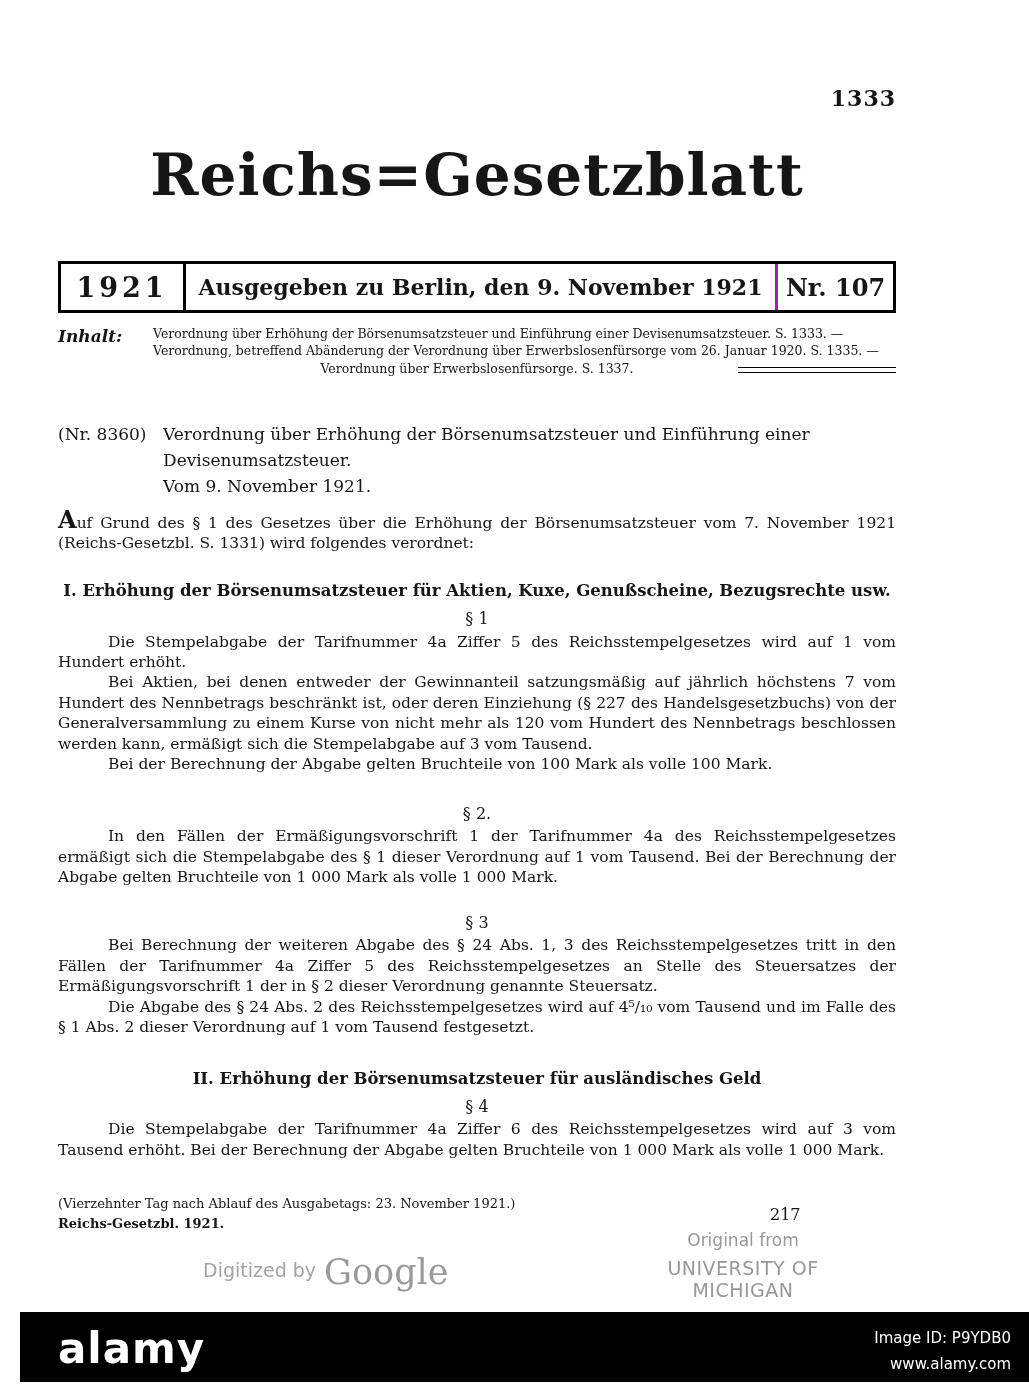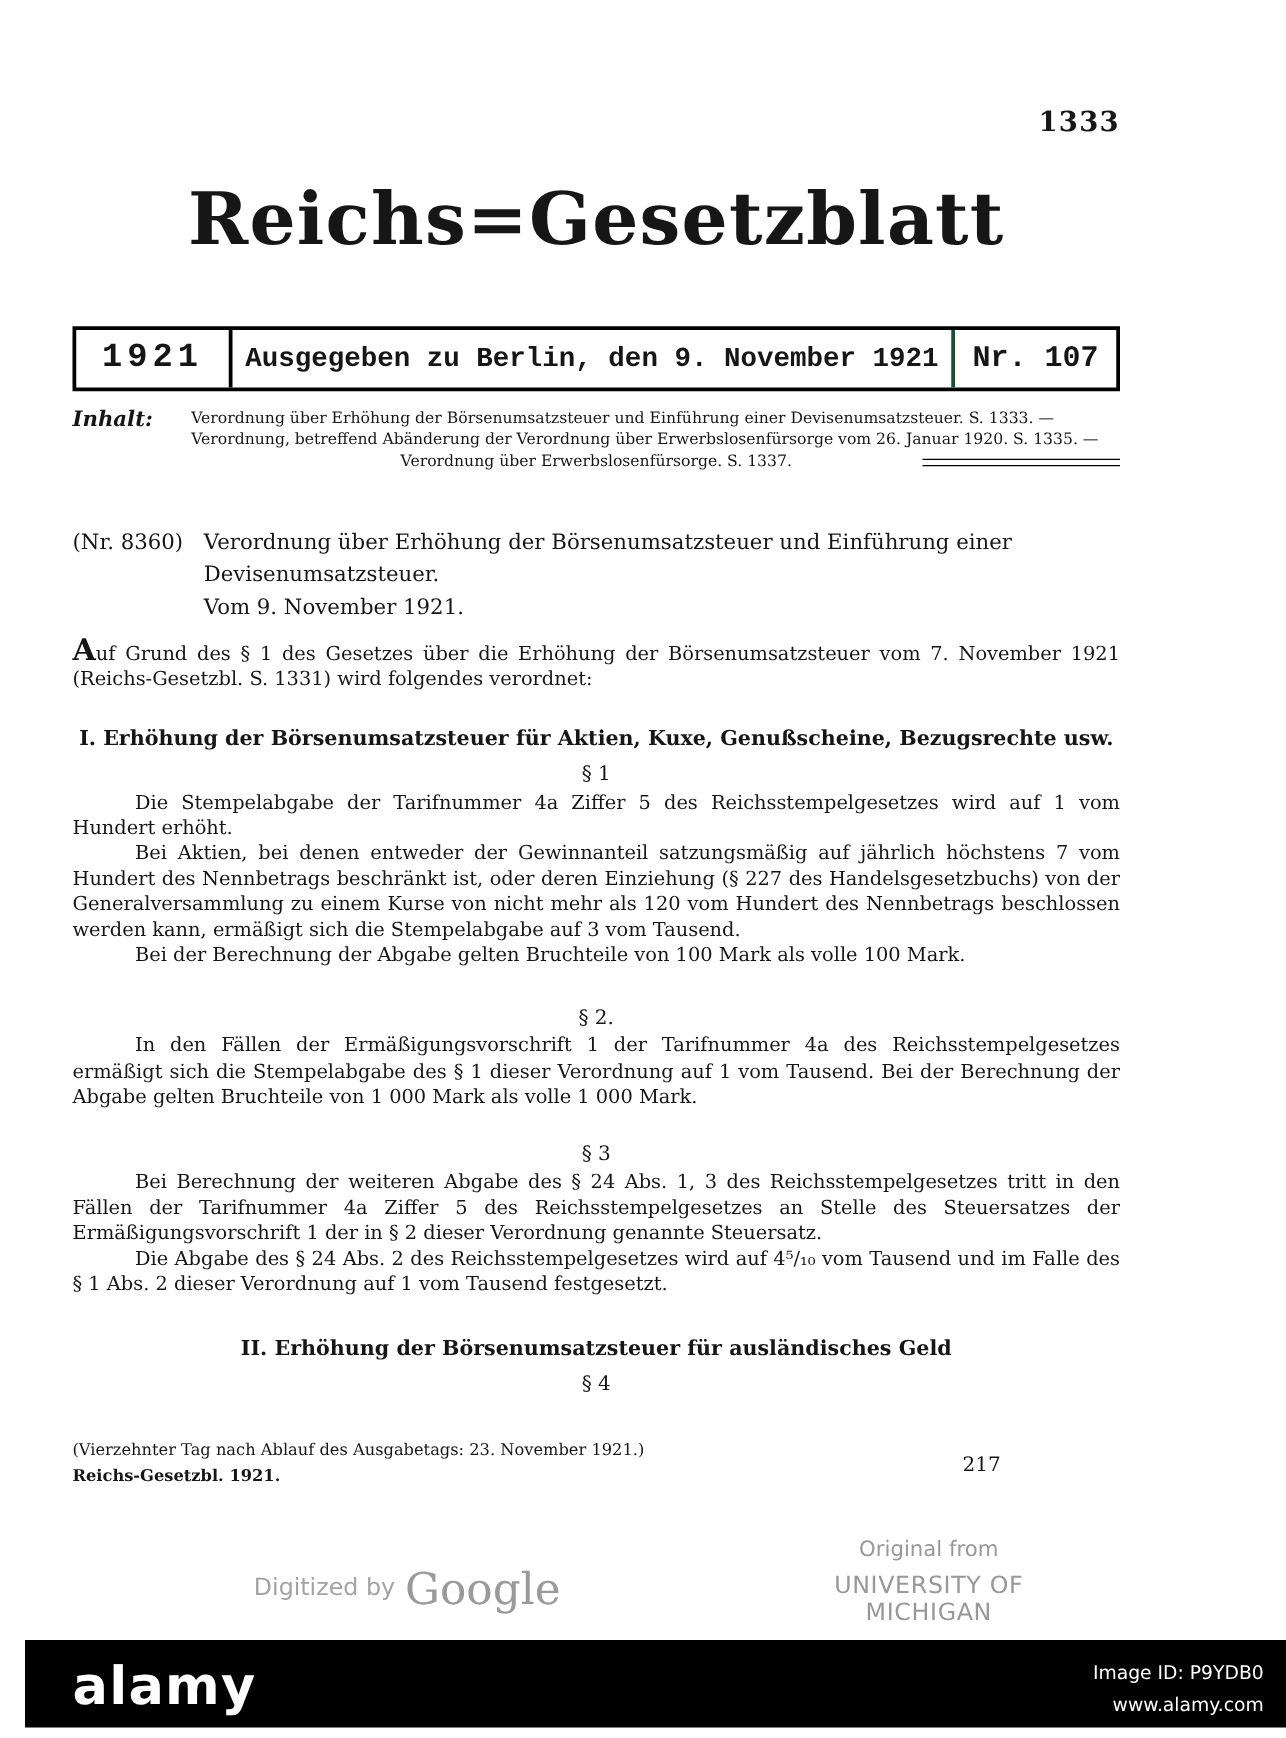--- a/index.html
+++ b/index.html
@@ -15,25 +15,25 @@
   .content { position: absolute; left: 38px; top: 0; width: 838px; }
 
   .page-number { padding-top: 85px; text-align: right; font-size: 22px; font-weight: 700; letter-spacing: 1px; }
 
   .masthead {
     margin-top: 30px; text-align: center;
     font-size: 58px; font-weight: 700; letter-spacing: 1px;
     white-space: nowrap;
   }
 
-  .header-table { margin-top: 52px; display: flex; border: 3px solid #000; height: 46px; font-weight: 700; font-family: Liberation Mono, monospace; }
+  .header-table { margin-top: 52px; display: flex; border: 3px solid #000; height: 46px; font-weight: 700; }
   .header-cell { display: flex; align-items: center; justify-content: center; }
   .cell-year { width: 122px; border-right: 3px solid #000; font-size: 27px; letter-spacing: 4px; }
-  .cell-issue { flex: 1; border-right: 3px solid #14532d; font-size: 22px; }
-  .cell-nr { width: 129px; font-size: 24px; }
+  .cell-issue { flex: 1; border-right: 3px solid #a21caf; font-size: 22px; }
+  .cell-nr { width: 115px; font-size: 24px; }
 
   .inhalt { position: relative; margin-top: 12px; padding-left: 95px; font-size: 12.5px; line-height: 1.38; }
   .inhalt-label { position: absolute; left: 0; top: 0; font-size: 17px; font-weight: 700; font-style: italic; }
   .inhalt-tail { margin-left: -95px; text-align: center; }
   .inhalt-rule { position: absolute; right: 0; bottom: 4px; width: 158px; height: 4px; border-top: 1px solid #000; border-bottom: 1px solid #000; }
 
   .decree-head { margin-top: 44px; display: flex; font-weight: 400; font-size: 17px; line-height: 1.55; justify-content: space-between; }
   .decree-number { width: 105px; flex: none; }
   .decree-title-block { flex: 1; }
 
@@ -108,20 +108,21 @@
     <div class="art-label gap-lg">§ 2.</div>
     <p class="bp">In den Fällen der Ermäßigungsvorschrift 1 der Tarifnummer 4a des Reichsstempelgesetzes ermäßigt sich die Stempelabgabe des § 1 dieser Verordnung auf 1 vom Tausend. Bei der Berechnung der Abgabe gelten Bruchteile von 1&nbsp;000 Mark als volle 1&nbsp;000 Mark.</p>
 
     <div class="art-label gap-md">§ 3</div>
     <p class="bp">Bei Berechnung der weiteren Abgabe des § 24 Abs. 1, 3 des Reichsstempelgesetzes tritt in den Fällen der Tarifnummer 4a Ziffer 5 des Reichsstempelgesetzes an Stelle des Steuersatzes der Ermäßigungsvorschrift 1 der in § 2 dieser Verordnung genannte Steuersatz.</p>
     <p class="bp">Die Abgabe des § 24 Abs. 2 des Reichsstempelgesetzes wird auf 4⁵/₁₀ vom Tausend und im Falle des § 1 Abs. 2 dieser Verordnung auf 1 vom Tausend festgesetzt.</p>
 
     <div class="sec-heading sec2-heading">II. Erhöhung der Börsenumsatzsteuer für ausländisches Geld</div>
 
     <div class="art-label">§ 4</div>
+    <p class="bp">Die Stempelabgabe der Tarifnummer 4a Ziffer 6 des Reichsstempelgesetzes wird auf 3 vom Tausend erhöht. Bei der Berechnung der Abgabe gelten Bruchteile von 1&nbsp;000 Mark als volle 1&nbsp;000 Mark.</p>
 
     <div class="footer">
       <div>(Vierzehnter Tag nach Ablauf des Ausgabetags: 23. November 1921.)</div>
       <div class="footer-vol">Reichs-Gesetzbl. 1921.</div>
       <div class="footer-page">217</div>
     </div>
   </div>
 
   <div class="credits">
     <div class="google-credit">

